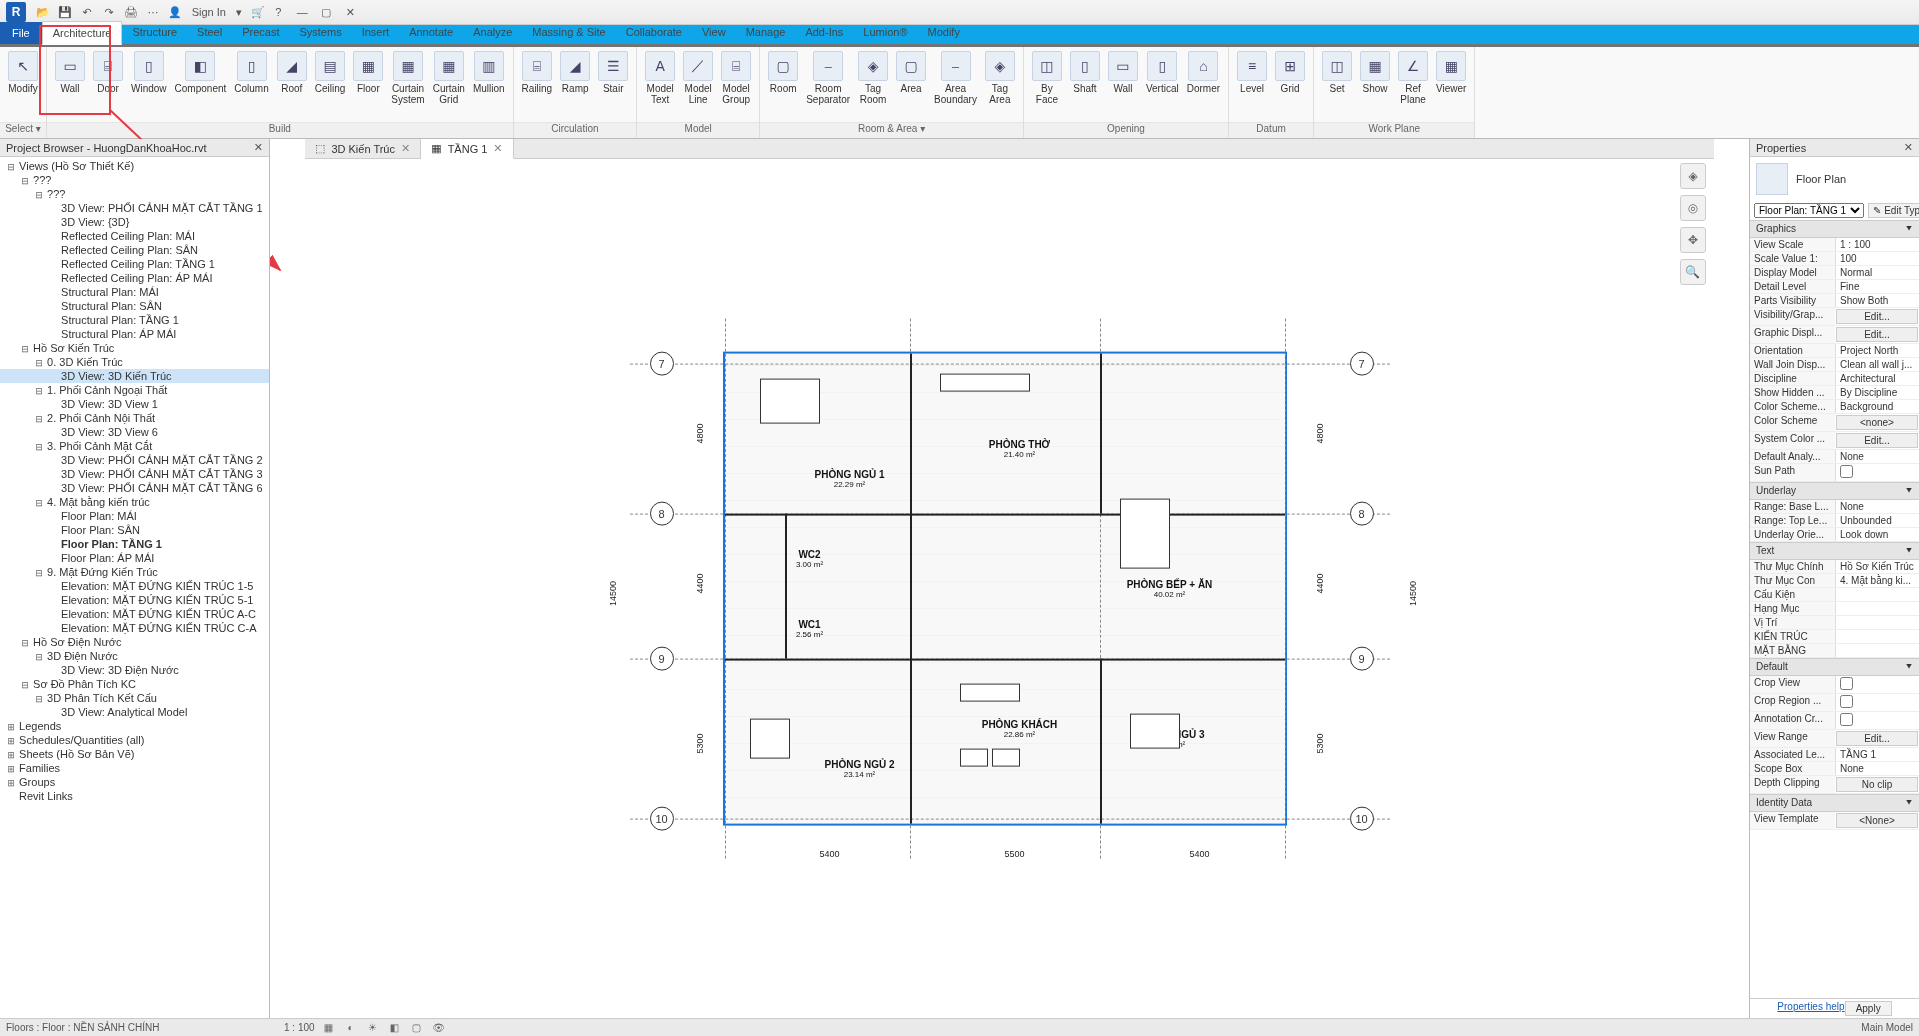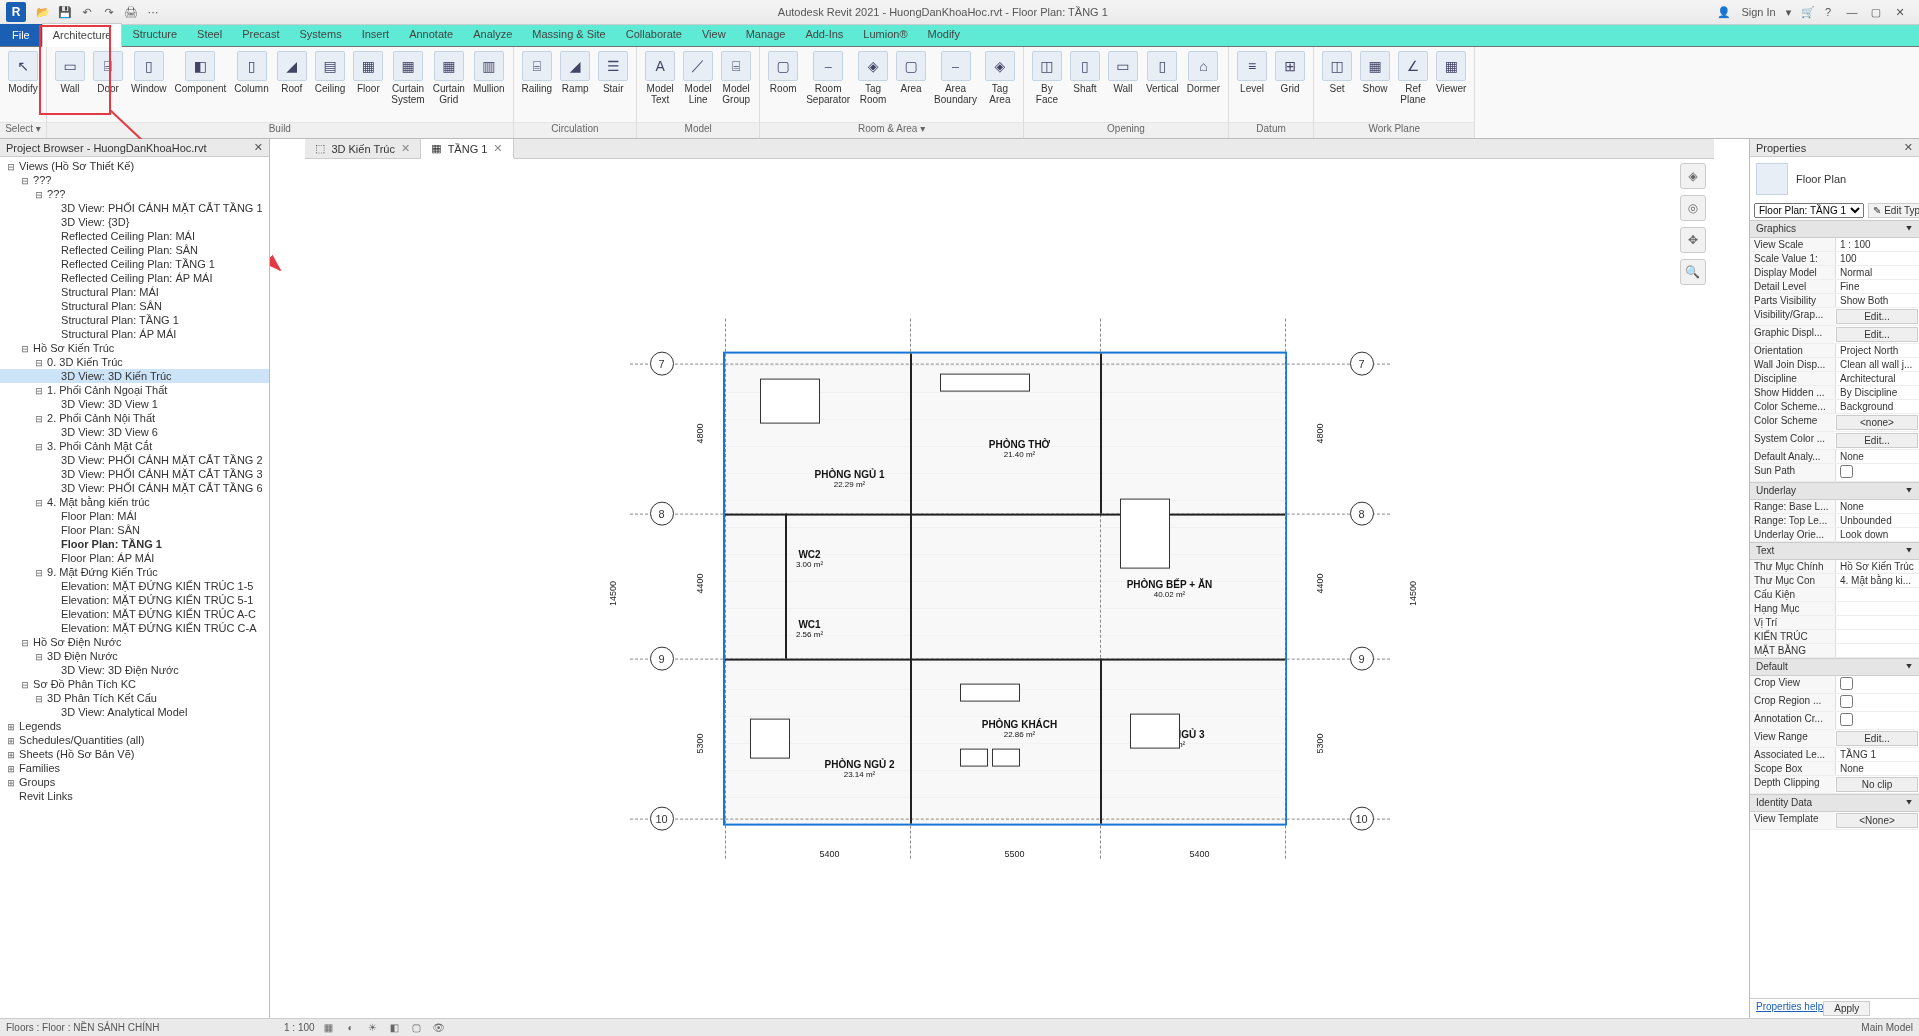--- a/index.html
+++ b/index.html
@@ -9,21 +9,21 @@
 .titlebar { height: 25px; background: linear-gradient(#f5f5f5,#eaeaea); display: flex; align-items: center; border-bottom: 1px solid #ccc; }
 .titlebar .qat { display: flex; gap: 4px; padding: 0 6px; align-items: center; }
 .titlebar .qat-btn { width: 18px; height: 18px; display: flex; align-items: center; justify-content: center; color: #555; font-size: 11px; cursor: pointer; }
 .titlebar .r-icon { width: 20px; height: 20px; background: #1a5fb4; color: #fff; font-weight: bold; display: flex; align-items: center; justify-content: center; border-radius: 2px; font-size: 12px; margin-right: 4px;}
 .titlebar .title-center { flex: 1; text-align: center; color: #555; font-size: 11px; }
 .titlebar .title-right { display: flex; gap: 10px; align-items: center; padding-right: 8px; color: #555; }
 .titlebar .win-ctrl { display: flex; gap: 2px; }
 .titlebar .win-btn { width: 22px; height: 18px; display:flex; align-items:center; justify-content:center; cursor:pointer; color:#555;}
 
 
-.ribbon-tabs { height: 22px; background: #5eead4; display: flex; align-items: flex-end; border-bottom: 1px solid #737373; }
+.ribbon-tabs { height: 22px; background: #0ea5e9; display: flex; align-items: flex-end; border-bottom: 3px solid #737373; }
 .file-tab { background: #1a5fb4; color: #fff; padding: 3px 12px; height: 22px; display: flex; align-items: center; cursor: pointer; font-size: 11px;}
 .rtab { padding: 11px 10px; height: 22px; display: flex; align-items: center; cursor: pointer; font-size: 11px; color: #444; }
 .rtab.active { background: #fff; border: 1px solid #ccc; border-bottom: 1px solid #fff; margin-bottom: -1px; }
 .rtab-highlight { position: absolute; border: 2px solid #e63946; pointer-events: none; }
 
 
 .ribbon { height: 92px; background: #f9f9f9; border-bottom: 1px solid #bbb; display: flex; }
 .rgroup { border-right: 1px solid #ddd; display: flex; flex-direction: column; }
 .rgroup-body { flex: 1; display: flex; align-items: flex-start; padding: 2px 4px; }
 .rgroup-label { height: 16px; text-align: center; font-size: 10px; color: #666; background: #f0f0f0; border-top: 1px solid #e5e5e5; }
@@ -59,21 +59,21 @@
 .prop-row .k { width: 85px; padding:1px 4px; color:#333; overflow:hidden; text-overflow:ellipsis; white-space:nowrap; background:#f7f7f7;}
 .prop-row .v { flex:1; padding:1px 4px; color:#333; overflow:hidden; text-overflow:ellipsis; white-space:nowrap; background:#fff; border-left:1px solid #ddd;}
 .prop-row .v.btn { text-align:center; background:#efefef; border:1px solid #ccc; cursor:pointer; margin:1px;}
 .prop-row .v input[type=checkbox]{ margin:0;}
 .prop-type { display:flex; align-items:center; padding:6px; gap:8px;}
 .prop-type .picon{ width:32px; height:32px; background:#e8eef5; border:1px solid #c5d3e2;}
 .prop-selector{ display:flex; padding:2px 4px; gap:4px; font-size:10px;}
 .prop-selector select{ flex:1; font-size:10px;}
 .prop-selector .et{ padding:1px 4px; border:1px solid #ccc; background:#f2f2f2; cursor:pointer; white-space:nowrap;}
 .prop-body { flex:1; overflow:auto;}
-.prop-foot { font-size:10px; padding:2px 6px; display:flex; justify-content:flex-start; border-top:1px solid #ccc;}
+.prop-foot { font-size:10px; padding:2px 6px; display:flex; justify-content:center; border-top:1px solid #ccc;}
 .prop-foot a{ color:#1a5fb4; cursor:pointer; text-decoration:underline;}
 .prop-foot .apply{ padding:1px 10px; border:1px solid #ccc; background:#f2f2f2; cursor:pointer;}
 
 
 .navcube { position:absolute; top:4px; right:4px; width:30px; display:flex; flex-direction:column; gap:6px;}
 .navcube div{ width:26px; height:26px; background:rgba(240,240,240,.9); border:1px solid #ccc; border-radius:3px; display:flex; align-items:center; justify-content:center; font-size:12px; color:#666;}
 
 
 .statusbar { position:absolute; left:0; right:0; bottom:0; height:18px; background:#eaeaea; border-top:1px solid #ccc; display:flex; align-items:center; font-size:10px; color:#555; padding:0 6px; gap:10px;}
 .statusbar .viewctrl{ position:absolute; left:284px; bottom:0; height:18px; display:flex; align-items:center; gap:6px;}
@@ -100,21 +100,20 @@
 <div class="titlebar">
   <div class="qat">
     <div class="r-icon">R</div>
     <div class="qat-btn">📂</div>
     <div class="qat-btn">💾</div>
     <div class="qat-btn">↶</div>
     <div class="qat-btn">↷</div>
     <div class="qat-btn">🖨</div>
     <div class="qat-btn">⋯</div>
   </div>
-  <div class="title-center">Autodesk Revit 2021 - HuongDanKhoaHoc.rvt - Floor Plan: TẦNG 1</div>
   <div class="title-right">
     <span>👤</span>
     <span>Sign In</span>
     <span>▾</span>
     <span>🛒</span>
     <span>?</span>
     <div class="win-ctrl">
       <div class="win-btn">—</div>
       <div class="win-btn">▢</div>
       <div class="win-btn">✕</div>

